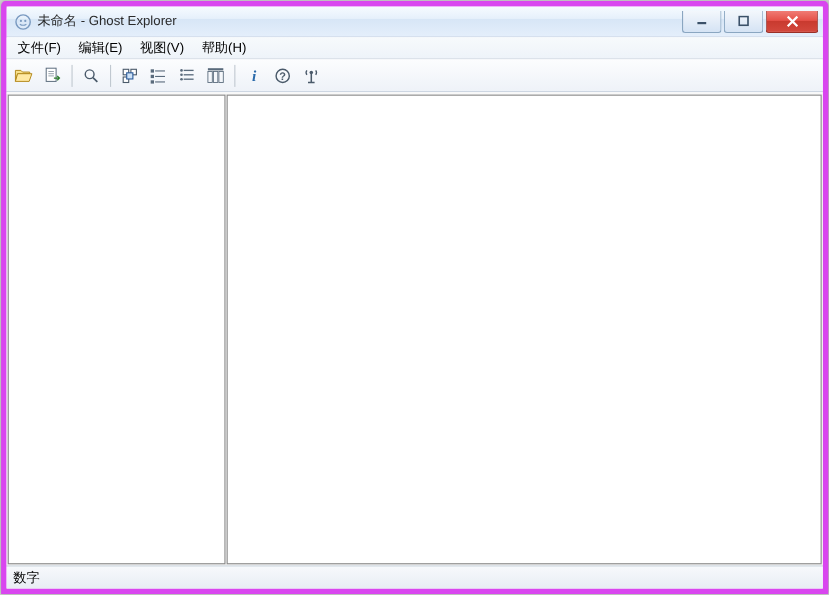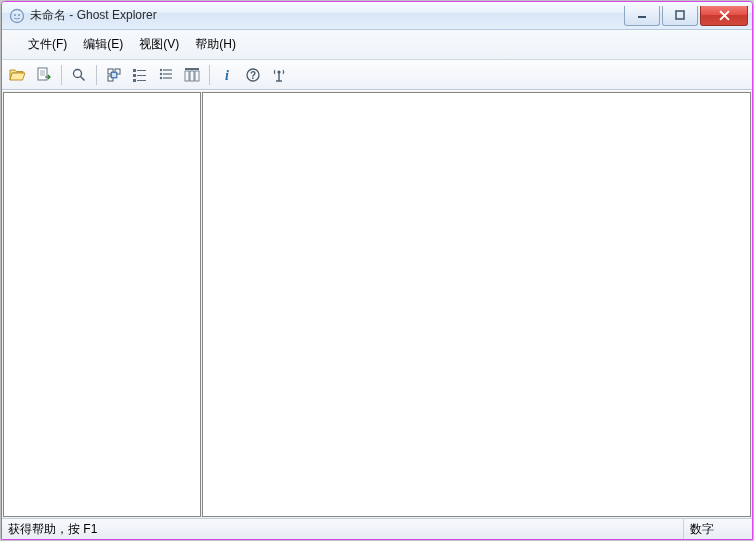--- a/index.html
+++ b/index.html
@@ -9,21 +9,21 @@
   background: #d0d0d0;
   width: 754px;
   height: 541px;
   overflow: hidden;
 }
 .window {
   width: 752px;
   height: 539px;
   margin: 1px;
   background: #fff;
-  border: 1px solid #d946ef;
+  border: 5px solid #d946ef;
   border-radius: 4px 4px 0 0;
   display: flex;
   flex-direction: column;
   box-shadow: 0 0 4px rgba(0,0,0,0.2);
 }
 .titlebar {
   height: 28px;
   background: linear-gradient(to bottom, #f6fbff 0%, #e6f0fb 40%, #d7e6f6 41%, #e4eefb 100%);
   display: flex;
   align-items: center;
@@ -45,25 +45,25 @@
   border-radius: 0 0 3px 3px;
   display: flex; align-items: center; justify-content: center;
   cursor: default;
 }
 .win-btn.close {
   background: linear-gradient(to bottom, #f07b74 0%, #e55148 45%, #c93a2f 50%, #d3483d 100%);
   border-color: #9a2f26;
   width: 48px;
 }
 .menubar {
-  height: 30px;
+  height: 20px;
   background: linear-gradient(to bottom, #f7fafc, #eef3f9);
   border-bottom: 1px solid #cfd8e2;
   display: flex; align-items: center;
-  padding: 0 18px;
+  padding: 0 2px;
 }
 .menu-item {
   padding: 2px 8px;
   cursor: default;
   color: #000;
 }
 .toolbar {
   height: 30px;
   background: linear-gradient(to bottom, #fcfdfe, #eef2f8);
   border-bottom: 1px solid #b9c7d6;
@@ -262,17 +262,16 @@
       </span>
     </div>
   </div>
 
   <div class="content">
     <div class="tree-panel"></div>
     <div class="list-panel"></div>
   </div>
 
   <div class="statusbar">
-    <div class="status-cell wide">获得帮助，按 F1</div>
     <div class="status-cell num">数字</div>
   </div>
 
 </div>
 
 </body></html>

